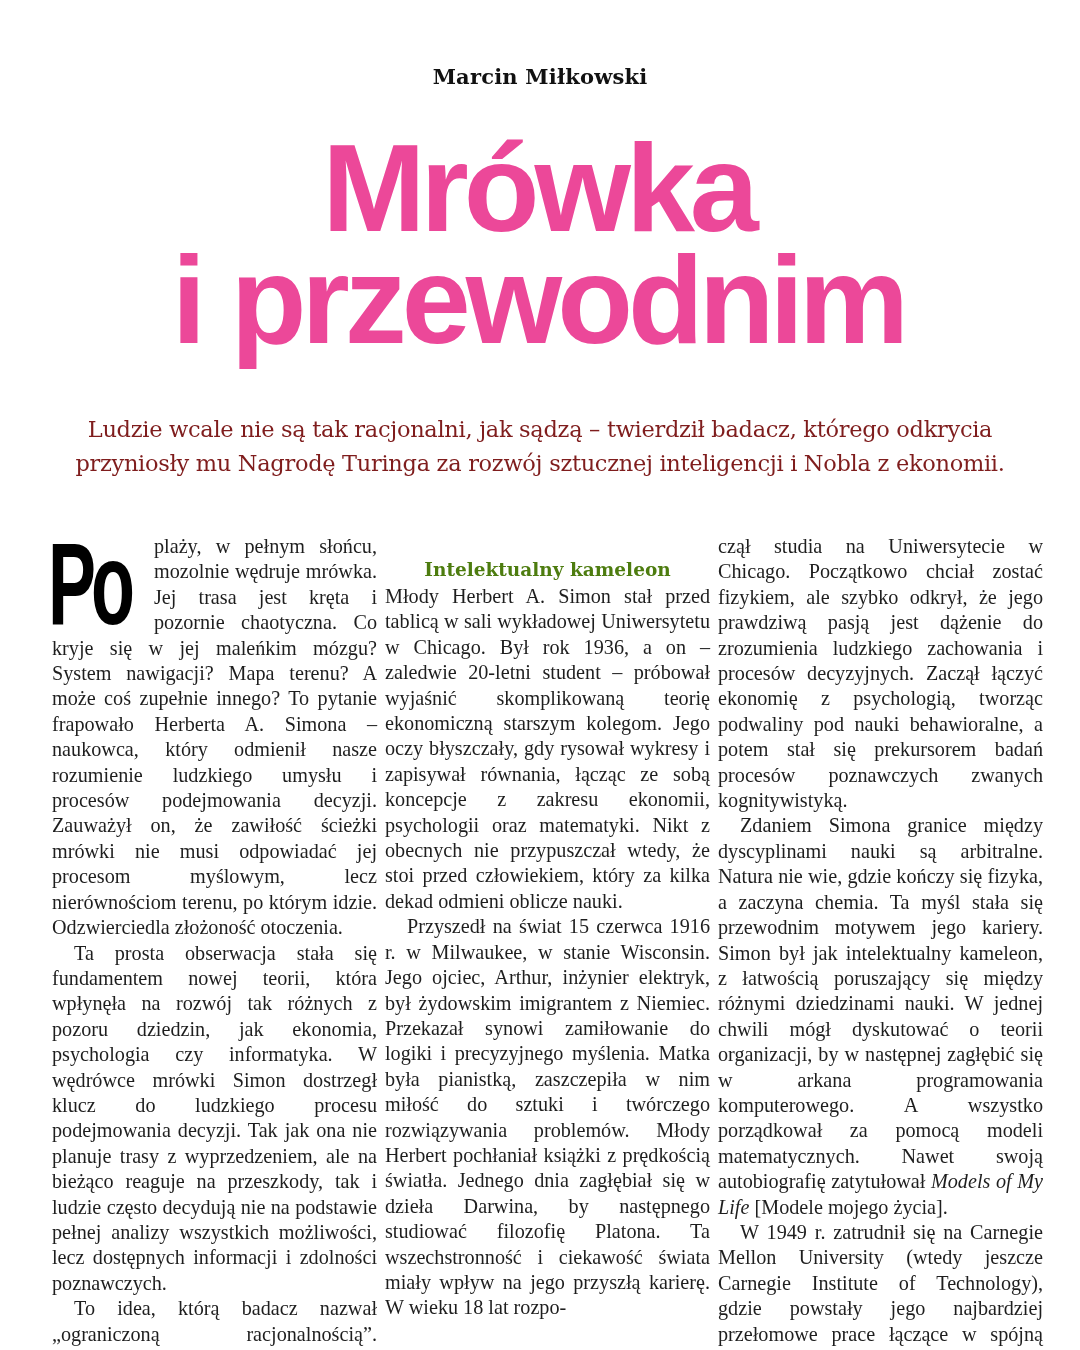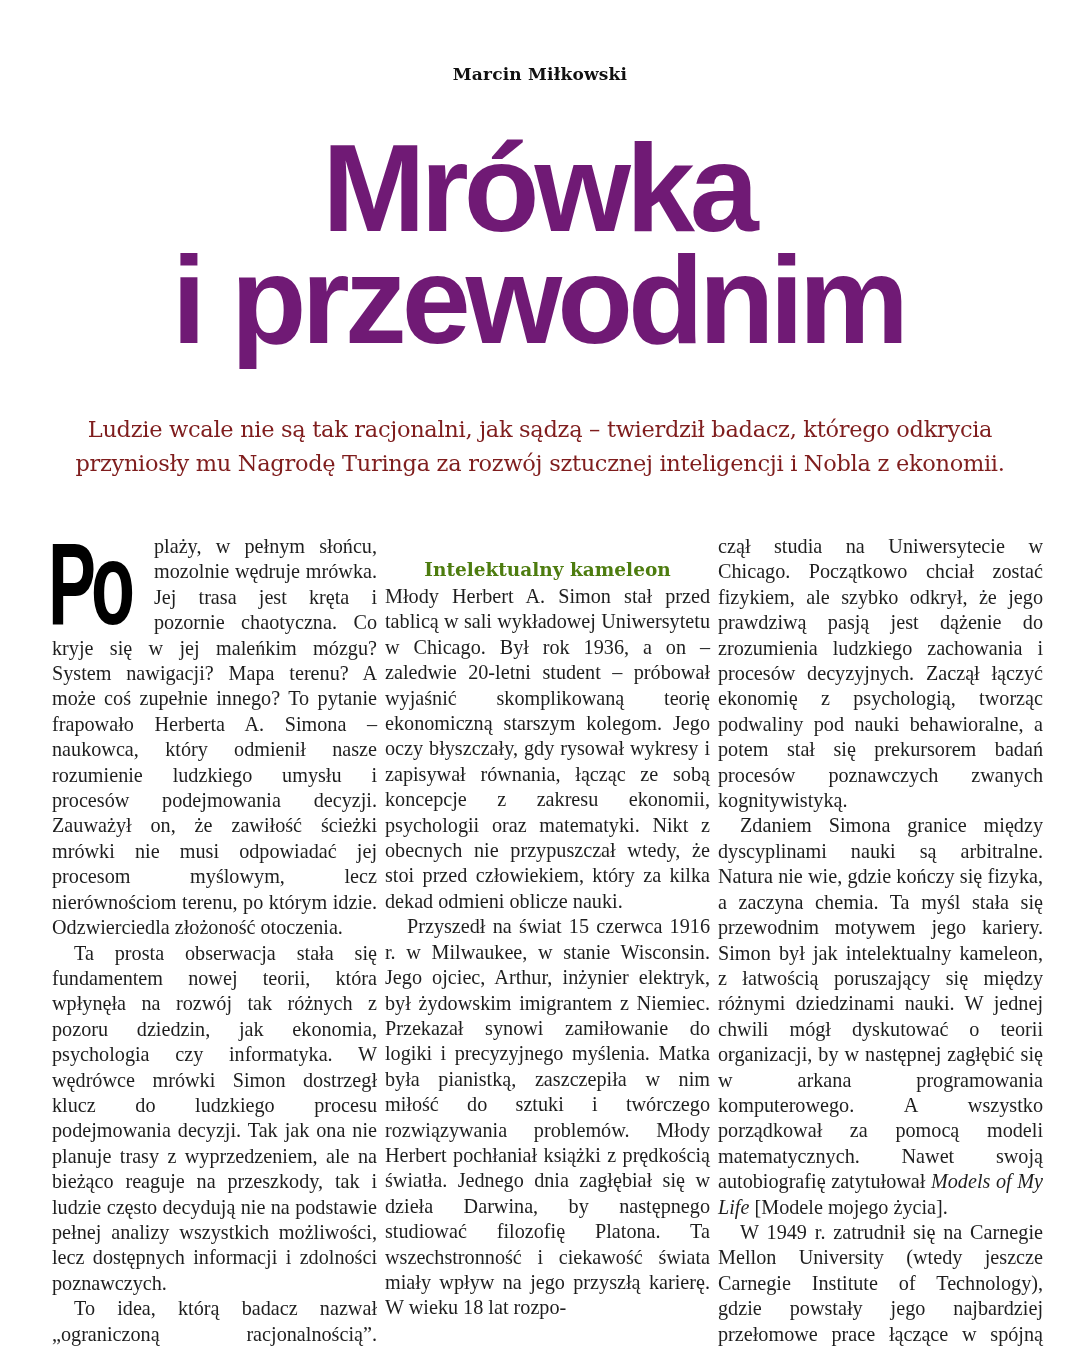--- a/index.html
+++ b/index.html
@@ -1,24 +1,24 @@
 <!DOCTYPE html>
 <html><head>
 <meta charset="utf-8">
 <style>
   html, body { margin: 0; padding: 0; background: #ffffff; }
   body { width: 1080px; height: 1350px; position: relative; overflow: hidden; color: #1a1a1a; }
   .author {
     position: absolute; left: 0; top: 64px; width: 1080px; text-align: center;
-    font-family: "DejaVu Serif", serif; font-weight: bold; font-size: 17px; letter-spacing: 0.2px;
+    font-family: "DejaVu Serif", serif; font-weight: bold; font-size: 21px; letter-spacing: 0.2px;
     color: #111;
   }
   .title {
     position: absolute; left: 0; top: 132px; width: 1076px; text-align: center;
-    font-family: "Liberation Sans", sans-serif; font-weight: bold; color: #701a75;
+    font-family: "Liberation Sans", sans-serif; font-weight: bold; color: #ec4899;
     font-size: 124px; line-height: 112px; letter-spacing: -5px;
   }
   .title span { display: block; }
   .lead {
     position: absolute; left: 30px; top: 412px; width: 1020px; text-align: center;
     font-family: "DejaVu Serif", serif; font-size: 22.5px; line-height: 34px; color: #7f1d1d;
     letter-spacing: -0.3px;
   }
   .columns {
     position: absolute; left: 52px; top: 534px; width: 1024px; height: 760px;

